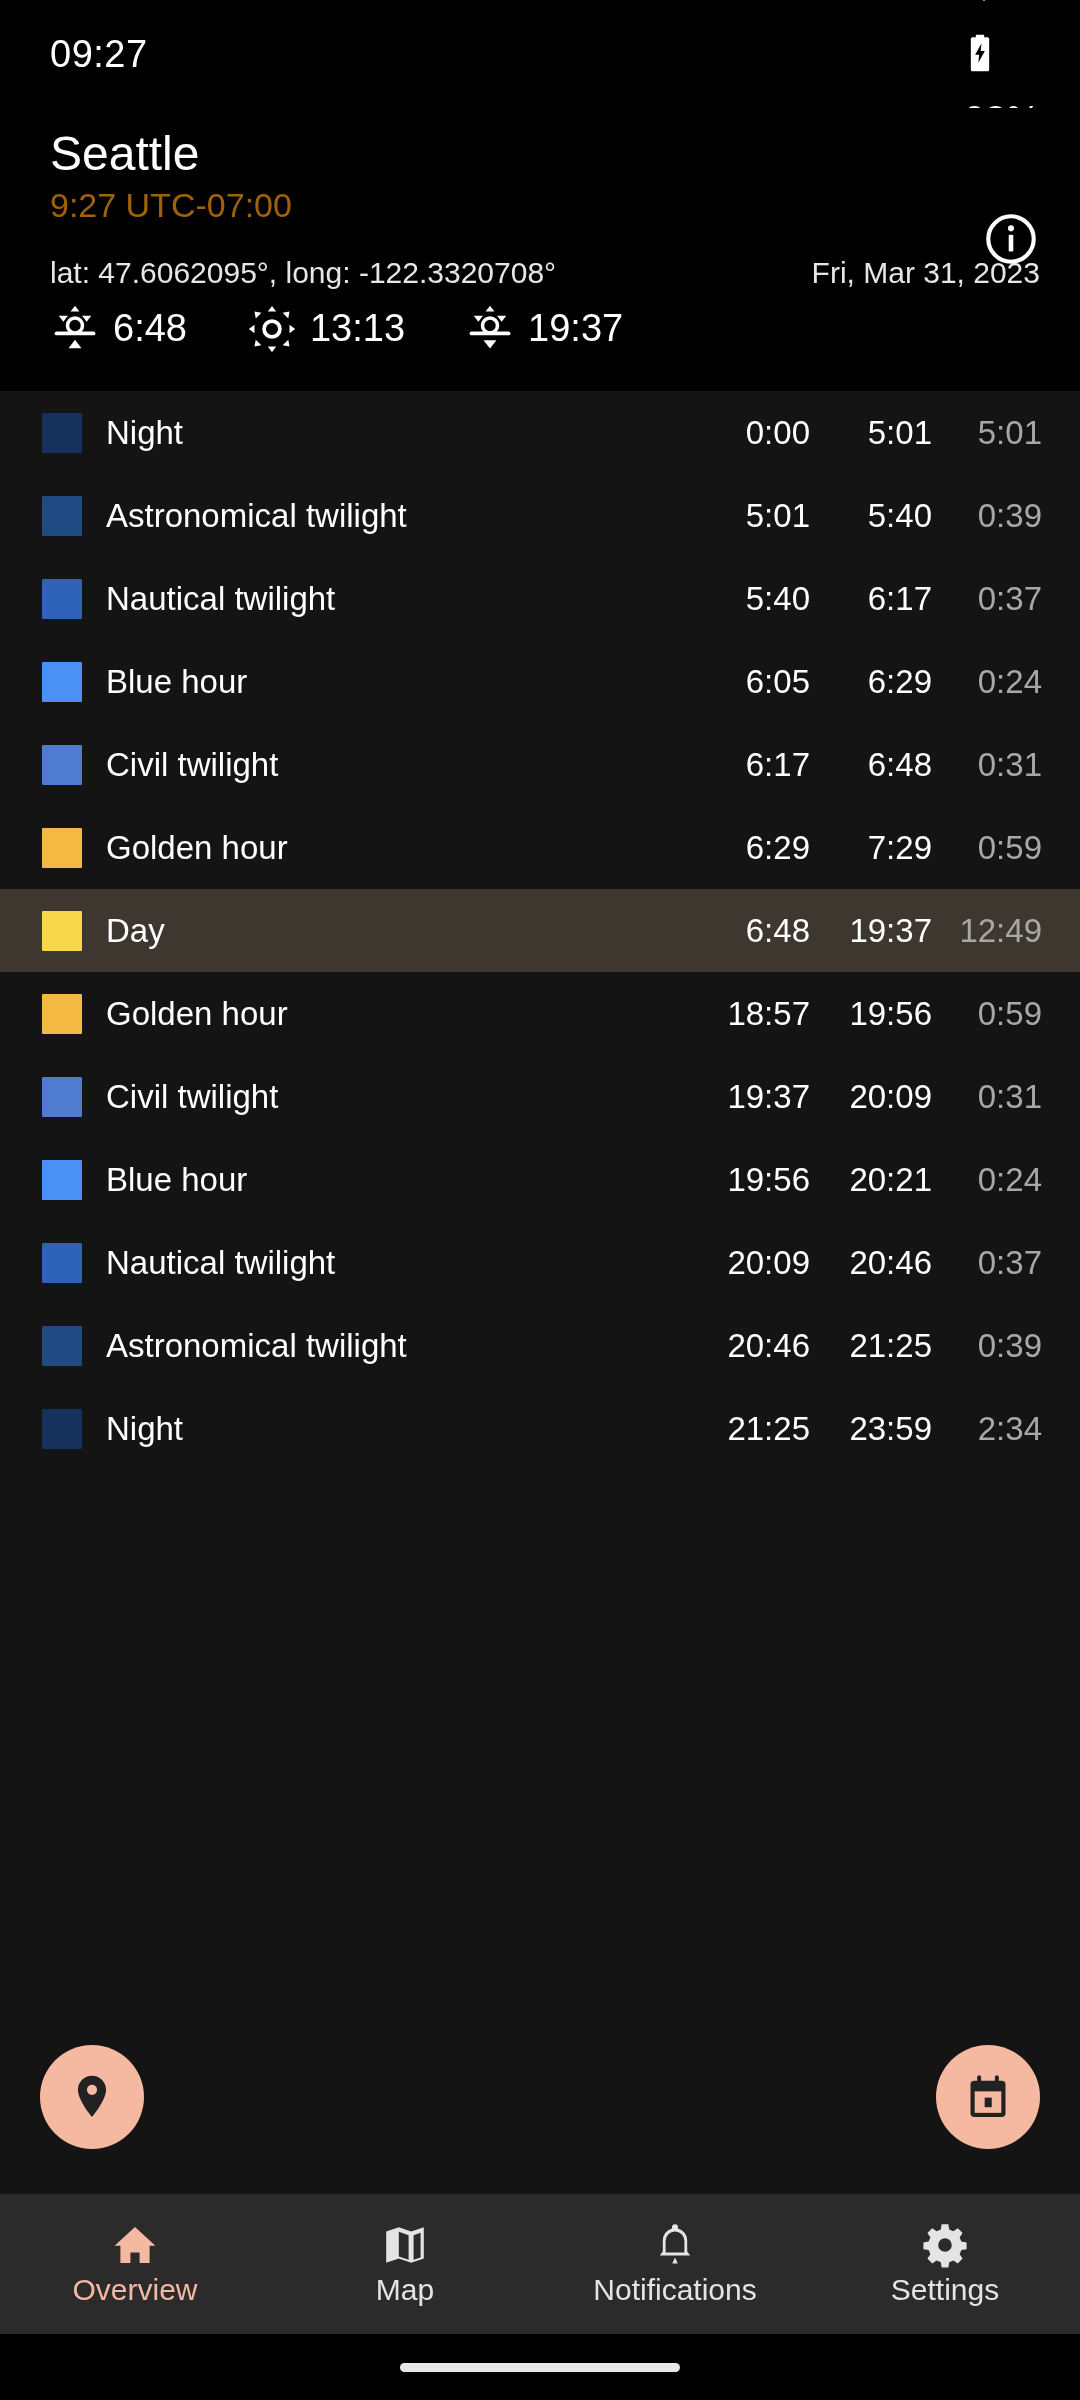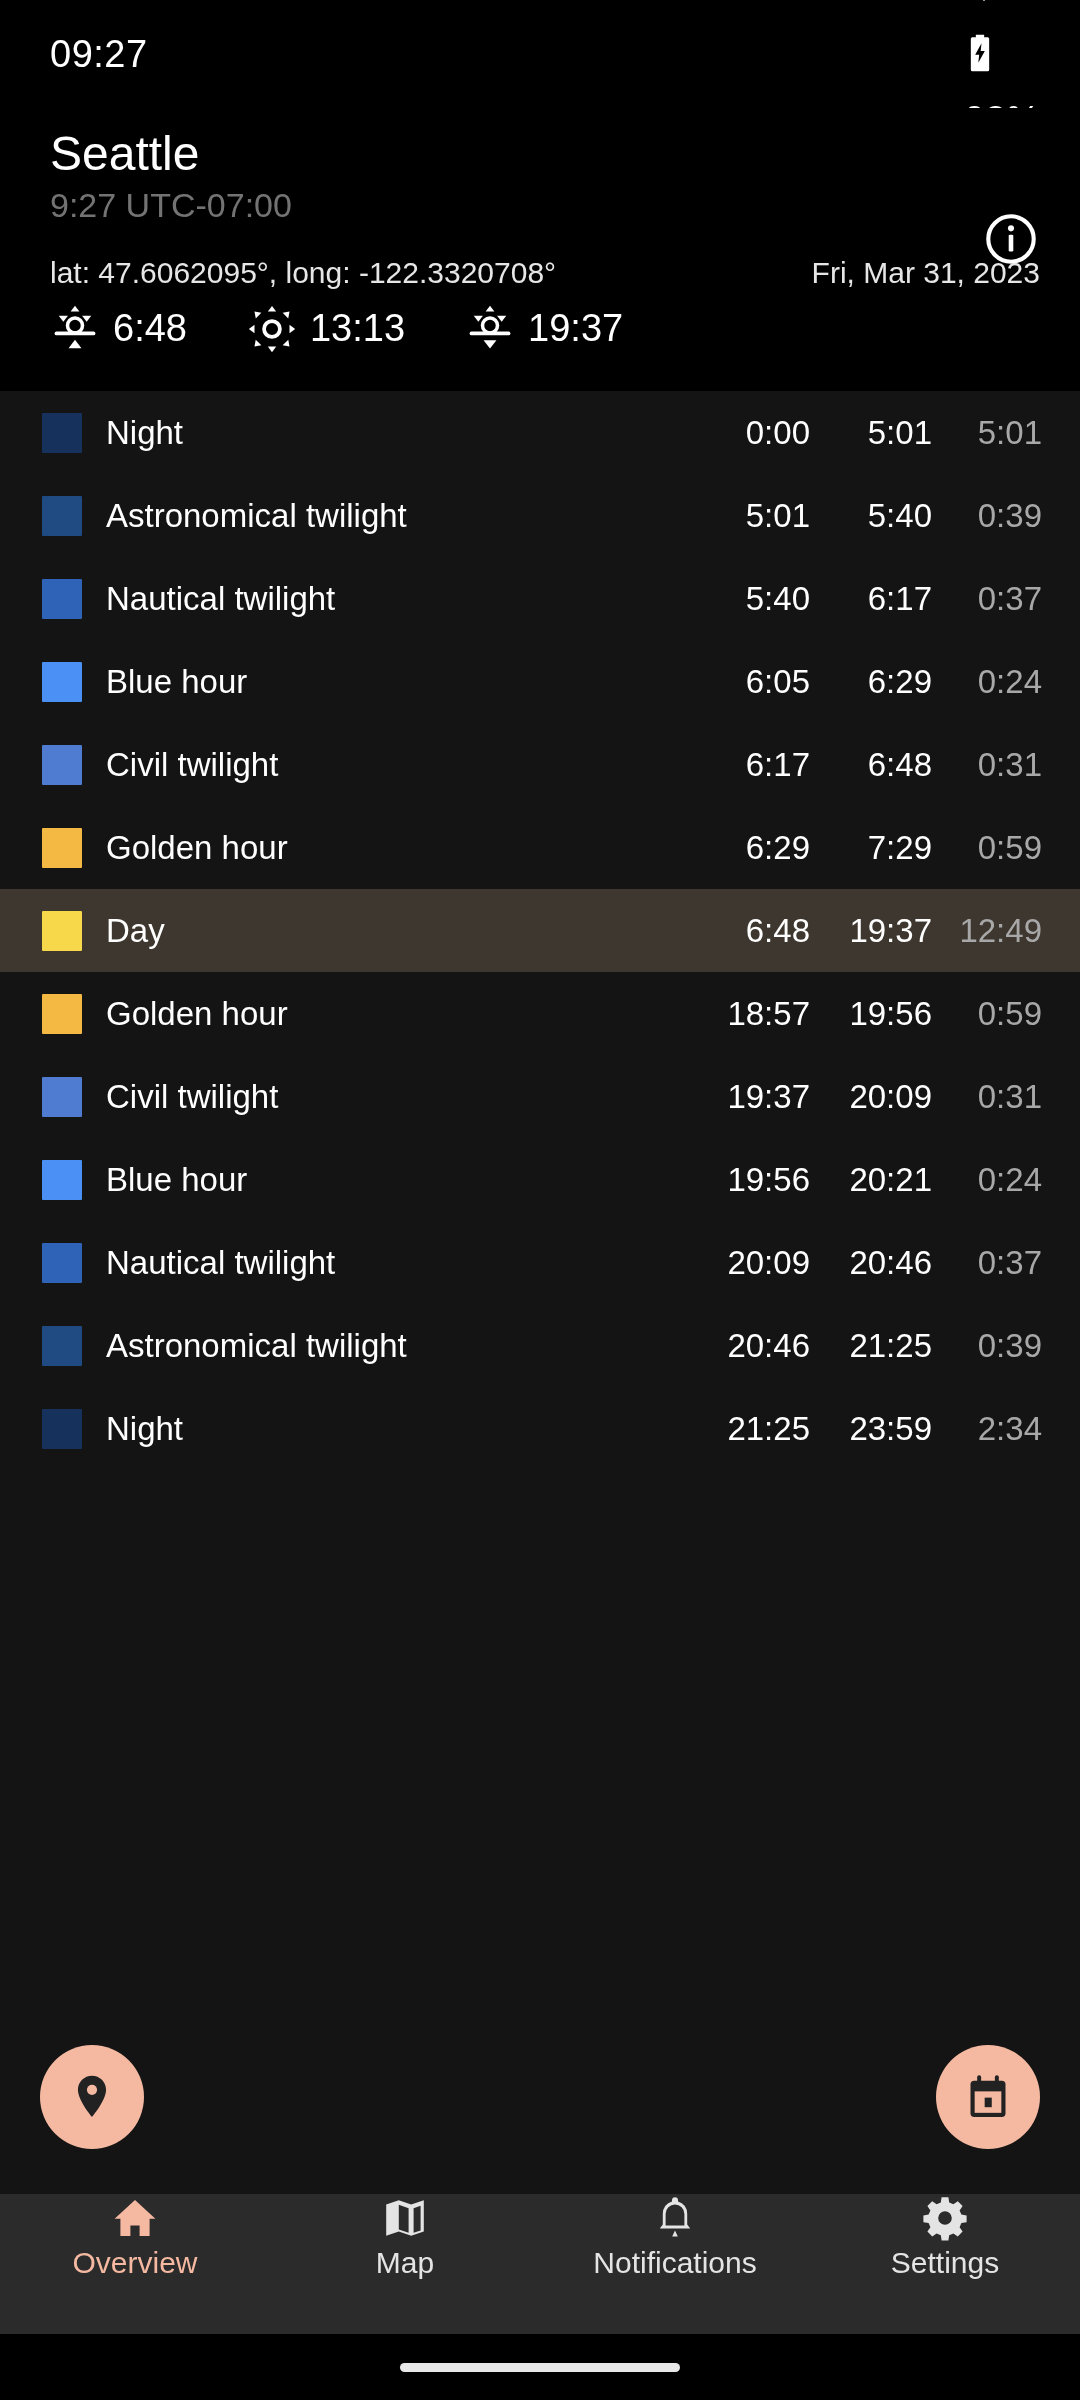--- a/index.html
+++ b/index.html
@@ -31,21 +31,21 @@
 
   
   .header {
     background:#000;
     flex:0 0 283px;
     padding:0 40px 0 50px;
     position:relative;
   }
   .title-row { display:flex; align-items:flex-end; }
   .city { font-size:48px; color:#fff; line-height:1.16; padding-top:18px; font-weight:400; }
-  .localtime { font-size:34px; color:#737373; margin-top:4px; }
+  .localtime { font-size:34px; color:#a16207; margin-top:4px; }
   .info-btn {
     position:absolute; right:38px; top:100px;
     width:62px; height:62px;
     display:flex; align-items:center; justify-content:center;
     cursor:pointer;
   }
   .coord-row {
     display:flex; align-items:baseline;
     margin-top:31px;
   }
@@ -92,21 +92,21 @@
 
   
   .bottomnav {
     flex:0 0 140px;
     background:#2b2b2b;
     display:flex; align-items:center;
   }
   .navitem {
     flex:1 1 0; height:100%;
     display:flex; flex-direction:column;
-    align-items:center; justify-content:flex-start;
+    align-items:center; justify-content:center;
     gap:4px; cursor:pointer;
   }
   .navlabel { font-size:30px; color:#e4e4e4; }
   .navitem.active .navlabel { color:#f5b9a2; }
 
   
   .gesture {
     flex:0 0 66px; background:#000;
     display:flex; align-items:center; justify-content:center;
   }

